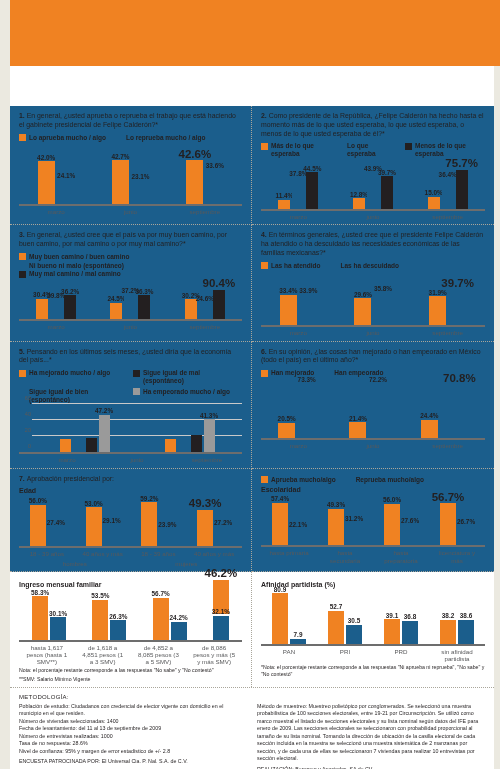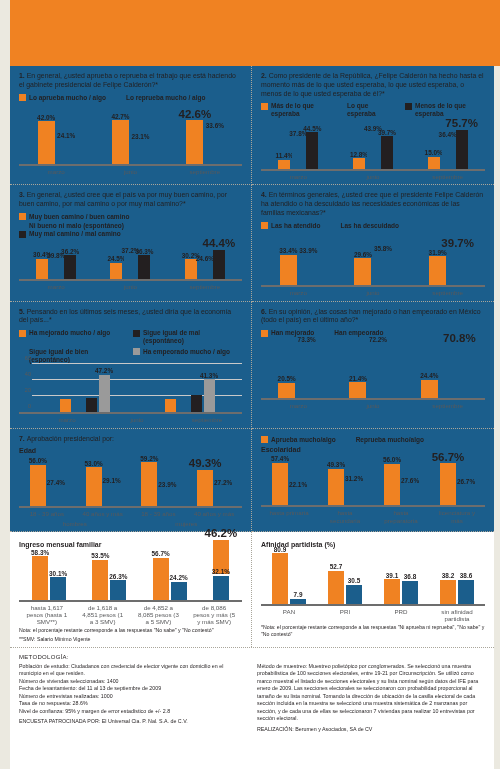--- a/index.html
+++ b/index.html
@@ -9,21 +9,21 @@
     font-family:"Liberation Sans", sans-serif;
     color:#231f20;
     overflow:hidden;
     position:relative;
   }
   .left-strip{ position:absolute; left:0; top:0; width:10px; height:769px; background:#ebe9e0; }
   .top-band{ position:absolute; left:10px; top:0; width:490px; height:66px; background:#f08222; }
   .right-strip{ position:absolute; right:0; top:66px; width:6px; height:703px; background:#ebe9e0; }
   .page{ position:absolute; left:10px; top:66px; width:484px; height:703px; background:#fff; }
 
-  .grid{ display:flex; flex-wrap:wrap; width:484px; }
+  .grid{ display:flex; flex-wrap:wrap; width:484px;margin-top:40px; }
   .cell{ width:242px; padding:6px 9px 4px 9px; position:relative; }
   .cell.bl{ border-bottom:1px dotted #a9a69b; }
   .cell.br{ border-right:1px dotted #a9a69b; }
 
   .q{ font-size:6.9px; font-weight:bold; line-height:1.28; margin-bottom:4px; color:#231f20; }
   .q .num{ font-weight:bold; }
   .qn{ font-weight:normal; }
 
   .legend{ display:flex; flex-wrap:wrap; gap:3px 10px; margin-bottom:3px; }
   .lg{ display:flex; align-items:flex-start; gap:3px; font-size:6.5px; font-weight:bold; line-height:1.2; }
@@ -250,21 +250,21 @@
               <div class="bar" style="width: 12px; height: 20.1333px;">
                 <i style="height: 100%; background: rgb(240, 130, 34);"></i>
                 <b>30.2%</b>
               </div>
               <div class="bar" style="width: 12px; height: 16.4px;">
                 <i style="height: 100%; background: rgb(27, 94, 140);"></i>
                 <b>24.6%</b>
               </div>
               <div class="bar" style="width: 12px; height: 29.6px;">
                 <i style="height: 100%; background: rgb(35, 31, 32);"></i>
-                <b class="big">44.4%</b>
+                <b class="big">90.4%</b>
               </div>
             </div>
           </div>
           <div class="xaxis">
             <div class="xlab" style="width: 48px;">marzo</div>
             <div class="xlab" style="width: 48px;">junio</div>
             <div class="xlab" style="width: 48px;">septiembre</div>
           </div>
         </div>
     </div>

